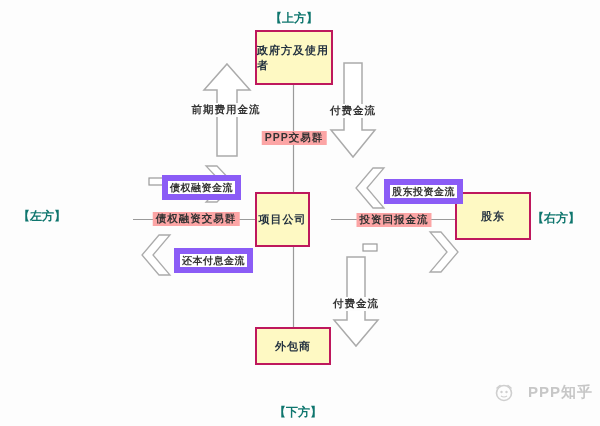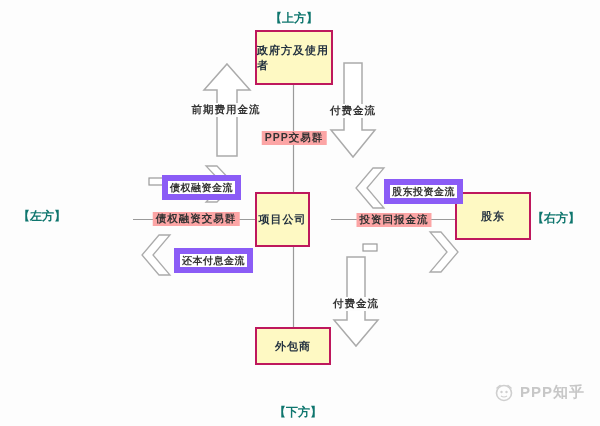--- a/index.html
+++ b/index.html
@@ -24,21 +24,21 @@
   .flowlabel{
     position:absolute;background:#fdfdfd;font-size:10.5px;font-weight:bold;color:#333;
     white-space:nowrap;padding:0 2px;transform:translateX(-50%);letter-spacing:1px;
   }
   .boxedlabel{
     position:absolute;background:#fff;border:6px solid #8b5cf6;font-size:10px;
     font-weight:bold;color:#333;white-space:nowrap;padding:0 2px;line-height:13px;
     letter-spacing:0.5px;
   }
   .watermark{
-    position:absolute;left:492px;top:380px;display:flex;align-items:center;gap:4px;
+    position:absolute;left:492px;top:380px;display:flex;align-items:center;gap:12px;
     color:#c7c7c7;font-size:15px;font-weight:bold;letter-spacing:1px;
   }
 </style>
 </head>
 <body>
 
 <div id="canvas">
 
   <svg id="wires" viewBox="0 0 600 426" xmlns="http://www.w3.org/2000/svg">
 

